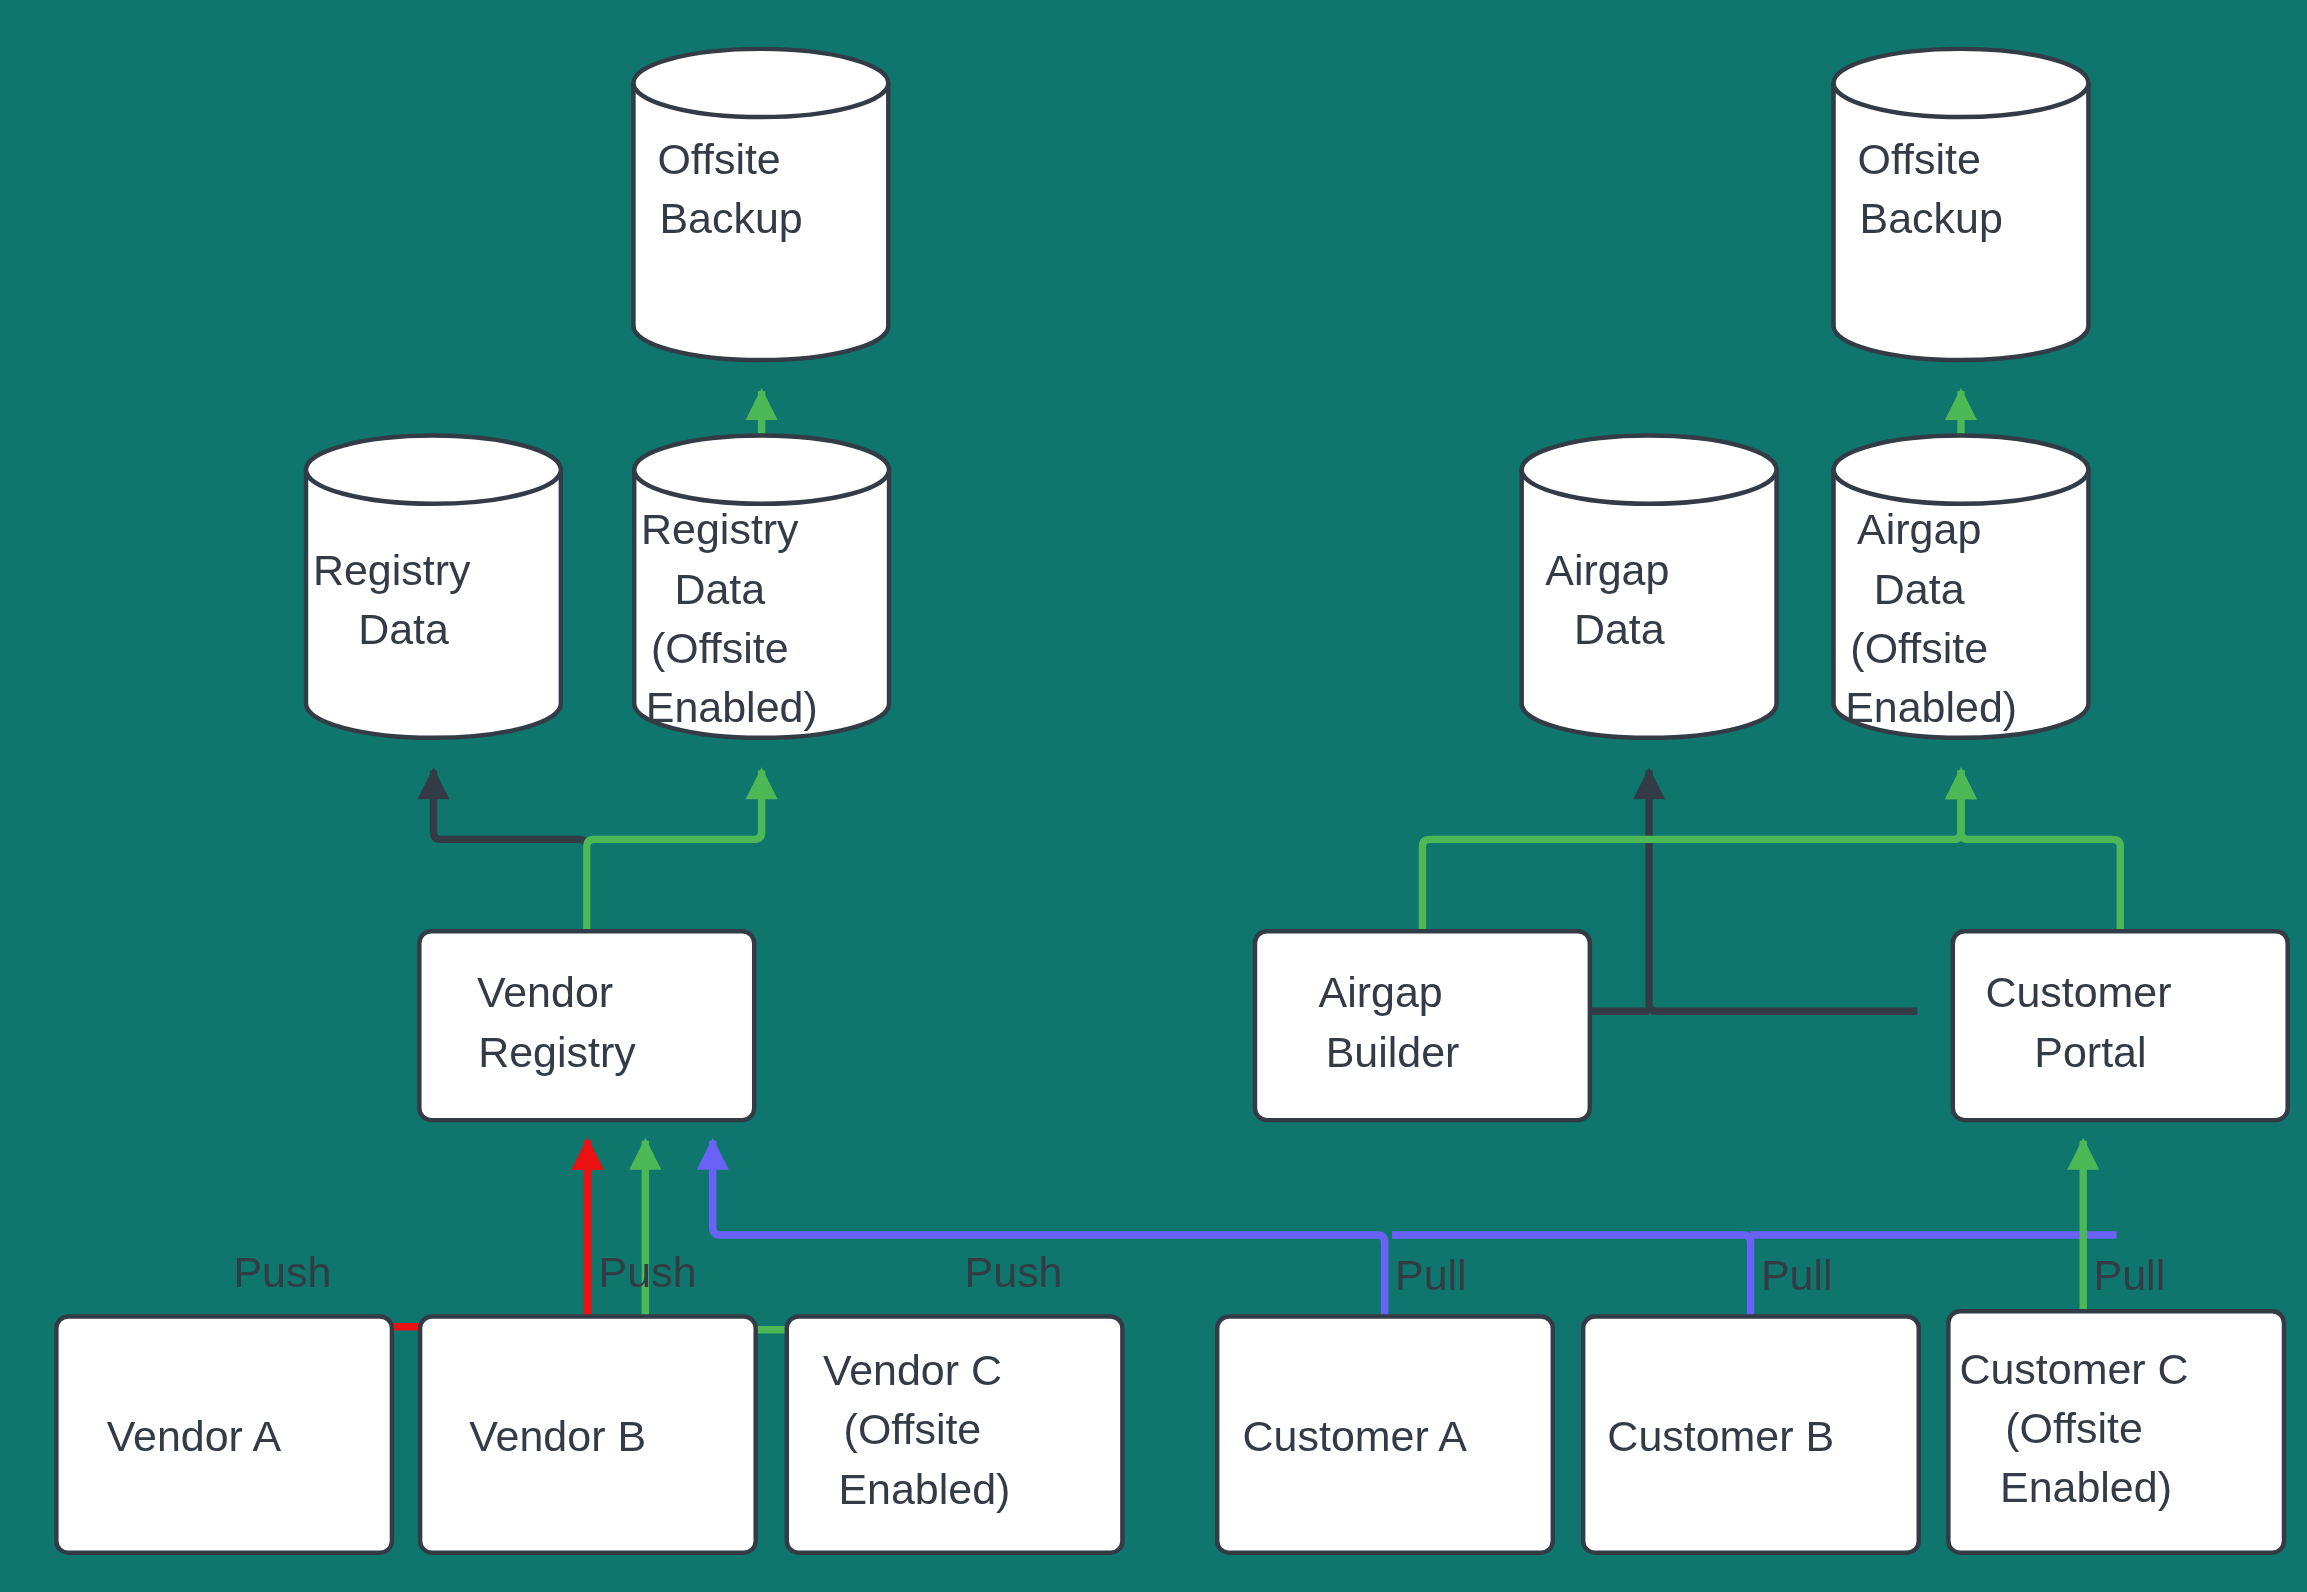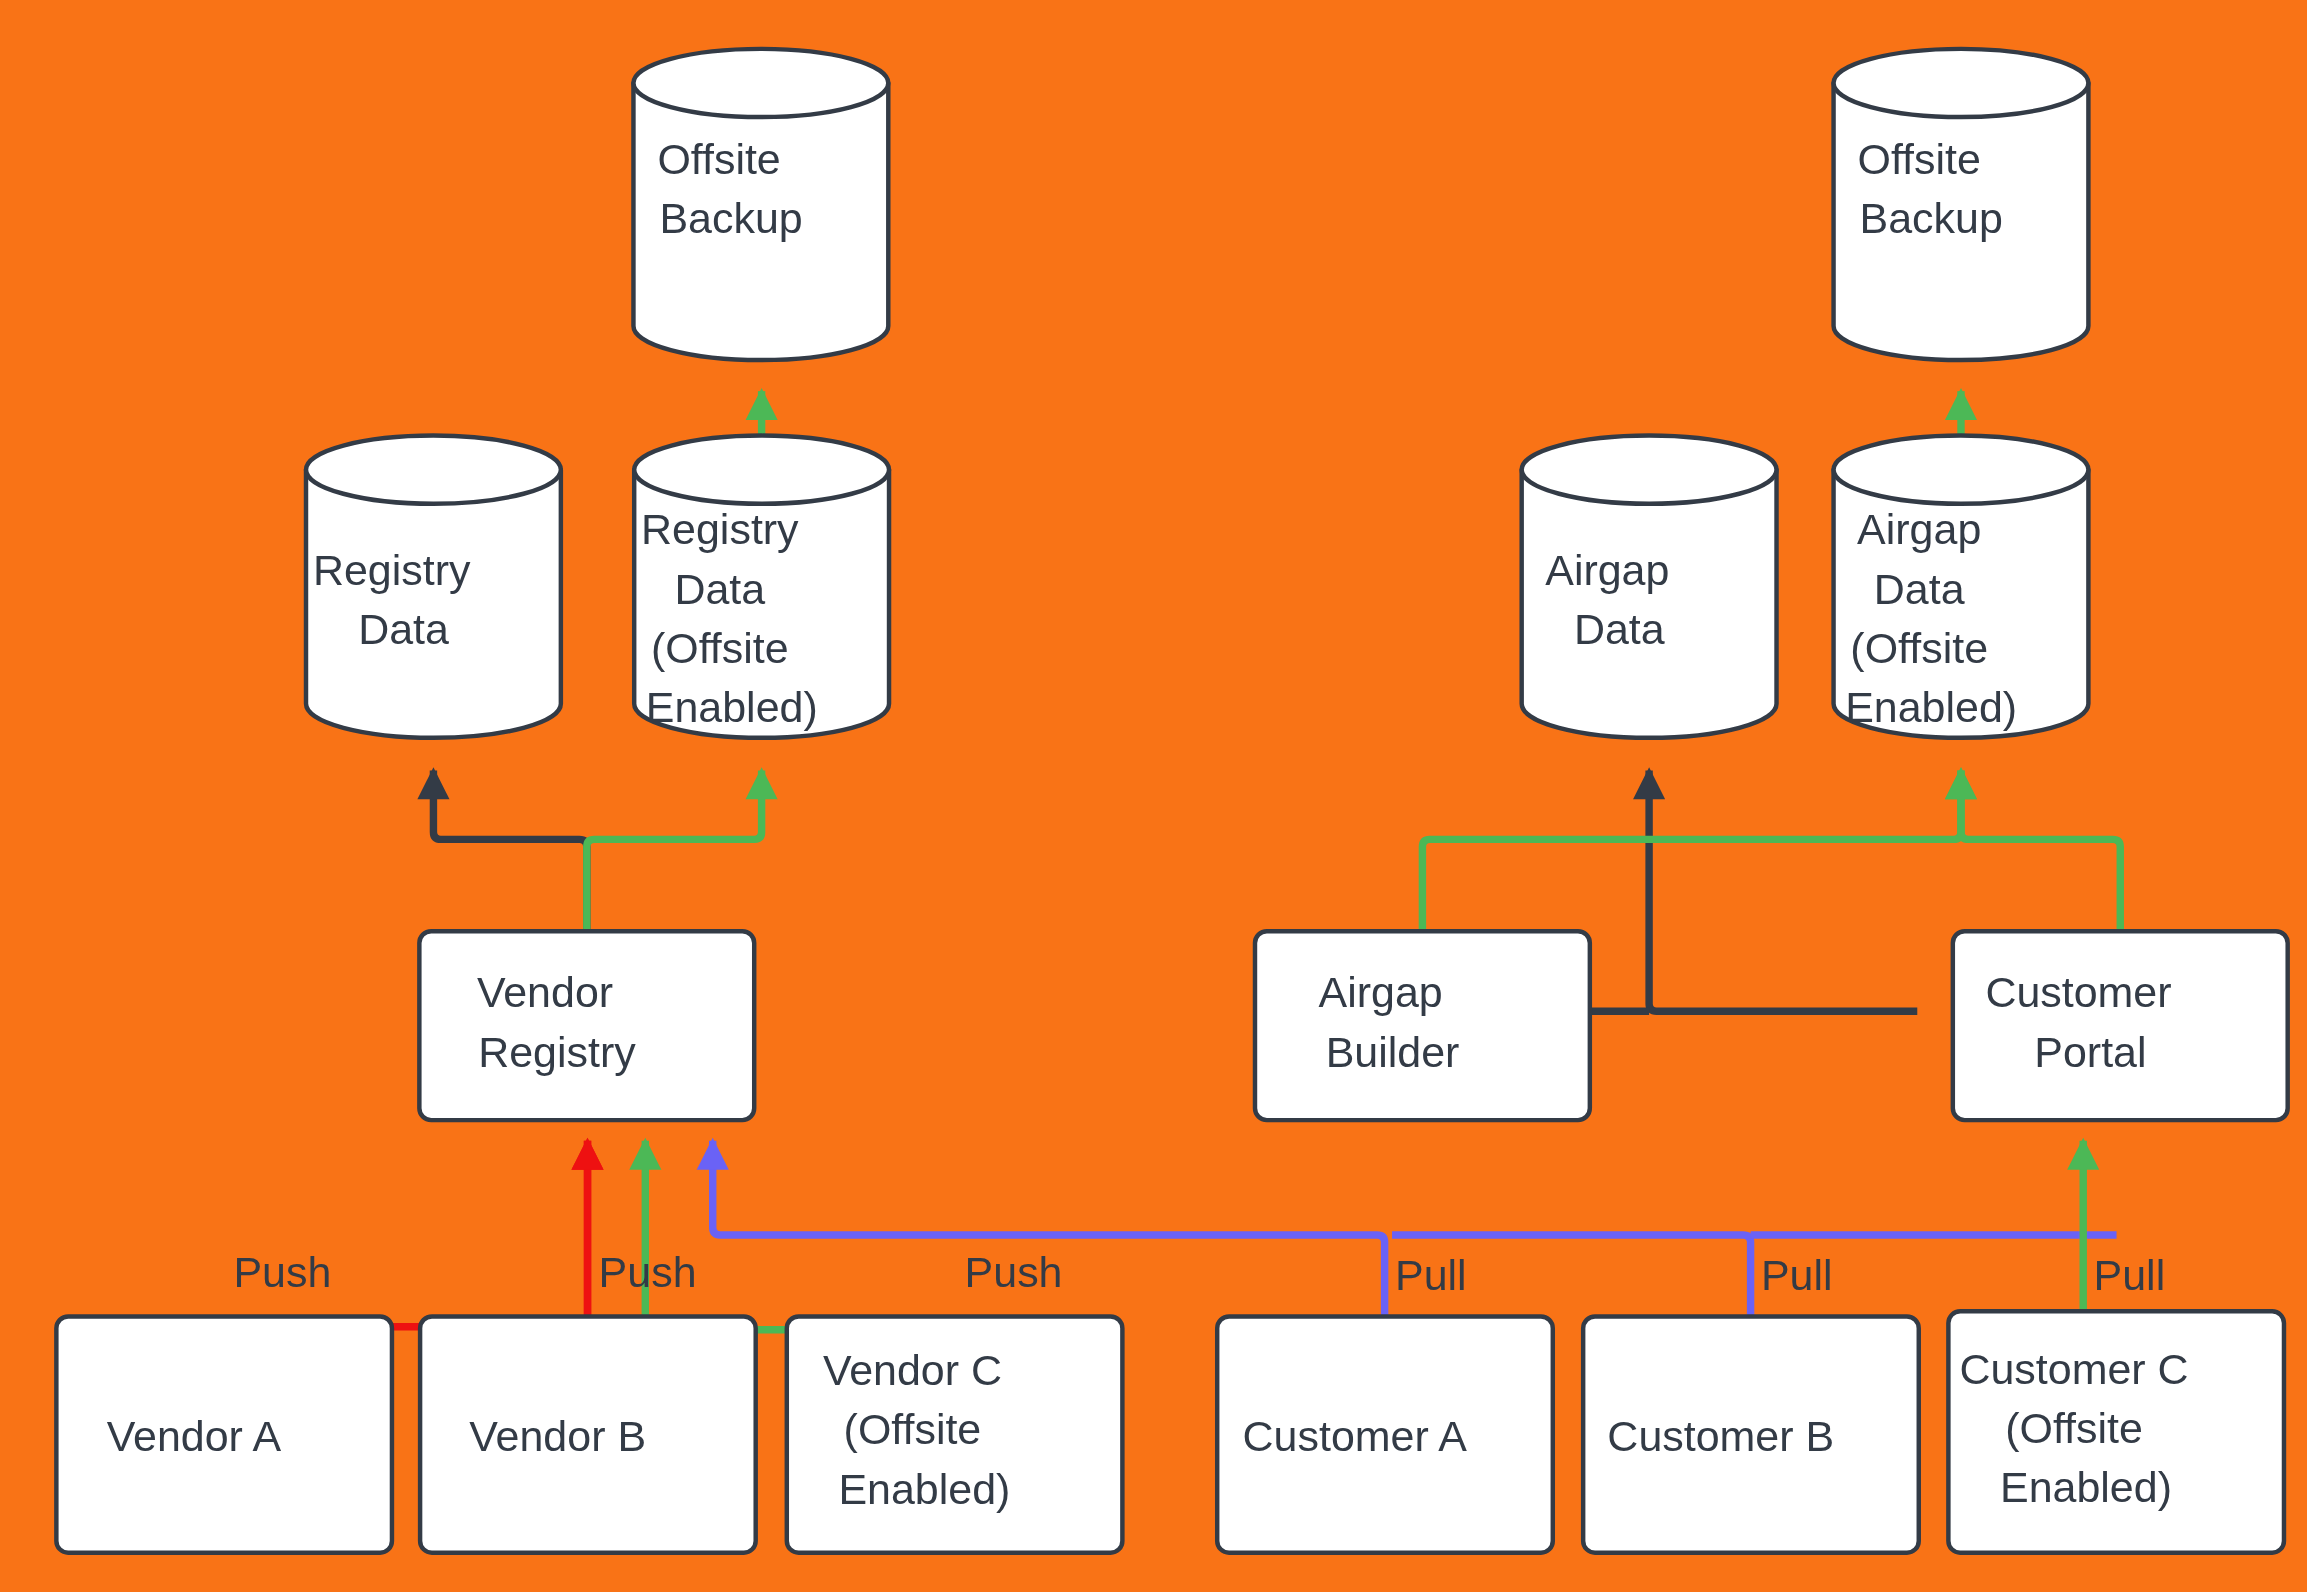--- a/index.html
+++ b/index.html
@@ -8,21 +8,21 @@
     padding: 0;
     background: #ffffff;
   }
   body {
     font-family: "Liberation Sans", sans-serif;
   }
   #canvas {
     position: relative;
     width: 2307px;
     height: 1592px;
-    background: #f97316;
+    background: #0f766e;
     overflow: hidden;
   }
   #diagram-svg {
     position: absolute;
     left: 0;
     top: 0;
     width: 2307px;
     height: 1592px;
   }
   .node-label {

